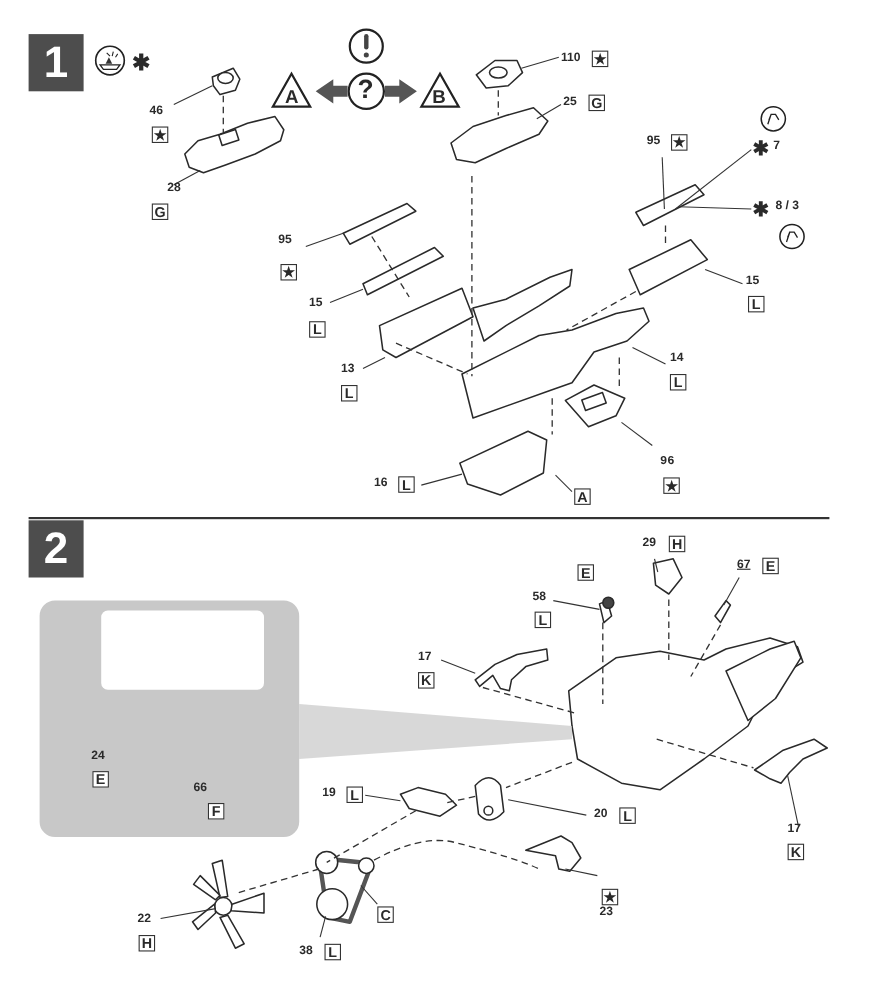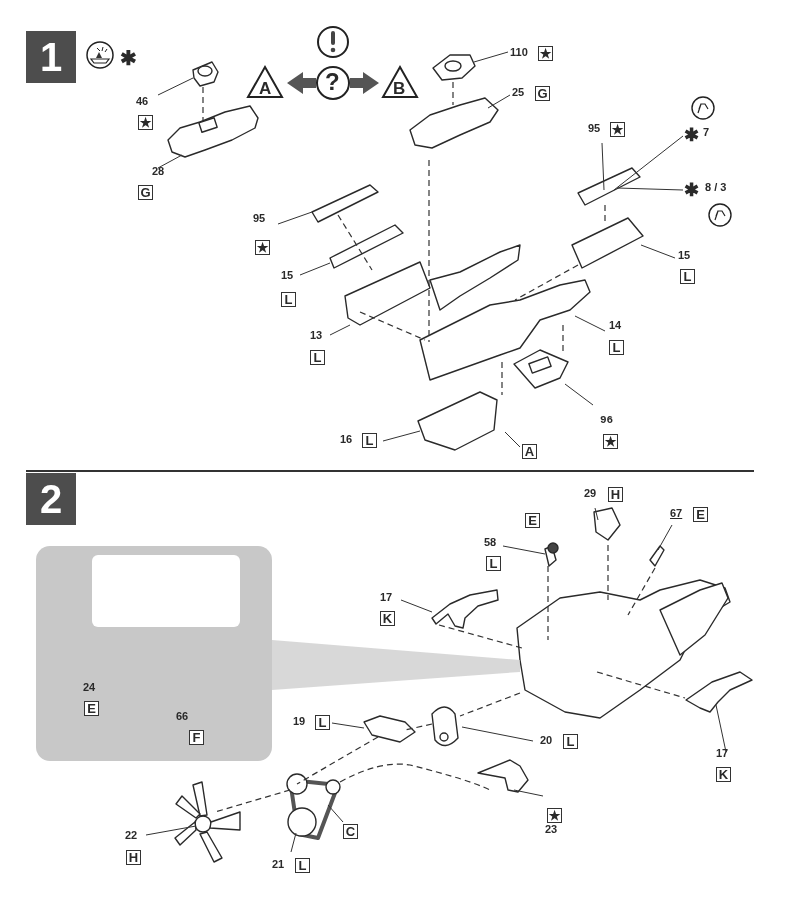--- a/index.html
+++ b/index.html
@@ -222,15 +222,15 @@
 <span class="lbl" style="left:176px;top:711px;">66</span>
 <span class="sprue" style="left:189px;top:730px;">F</span>
 <span class="lbl" style="left:293px;top:716px;">19</span>
 <span class="sprue" style="left:315px;top:715px;">L</span>
 <span class="lbl" style="left:540px;top:735px;">20</span>
 <span class="sprue" style="left:563px;top:734px;">L</span>
 <span class="lbl" style="left:545px;top:789px;margin-top:35px;">23</span>
 <span class="sprue" style="left:547px;top:808px;">★</span>
 <span class="lbl" style="left:125px;top:830px;text-align:right;">22</span>
 <span class="sprue" style="left:126px;top:850px;">H</span>
-<span class="lbl" style="left:272px;top:859px;">21</span>
+<span class="lbl" style="left:272px;top:859px;">38</span>
 <span class="sprue" style="left:295px;top:858px;">L</span>
 <span class="sprue" style="left:343px;top:824px;">C</span>
 
 </body></html>

